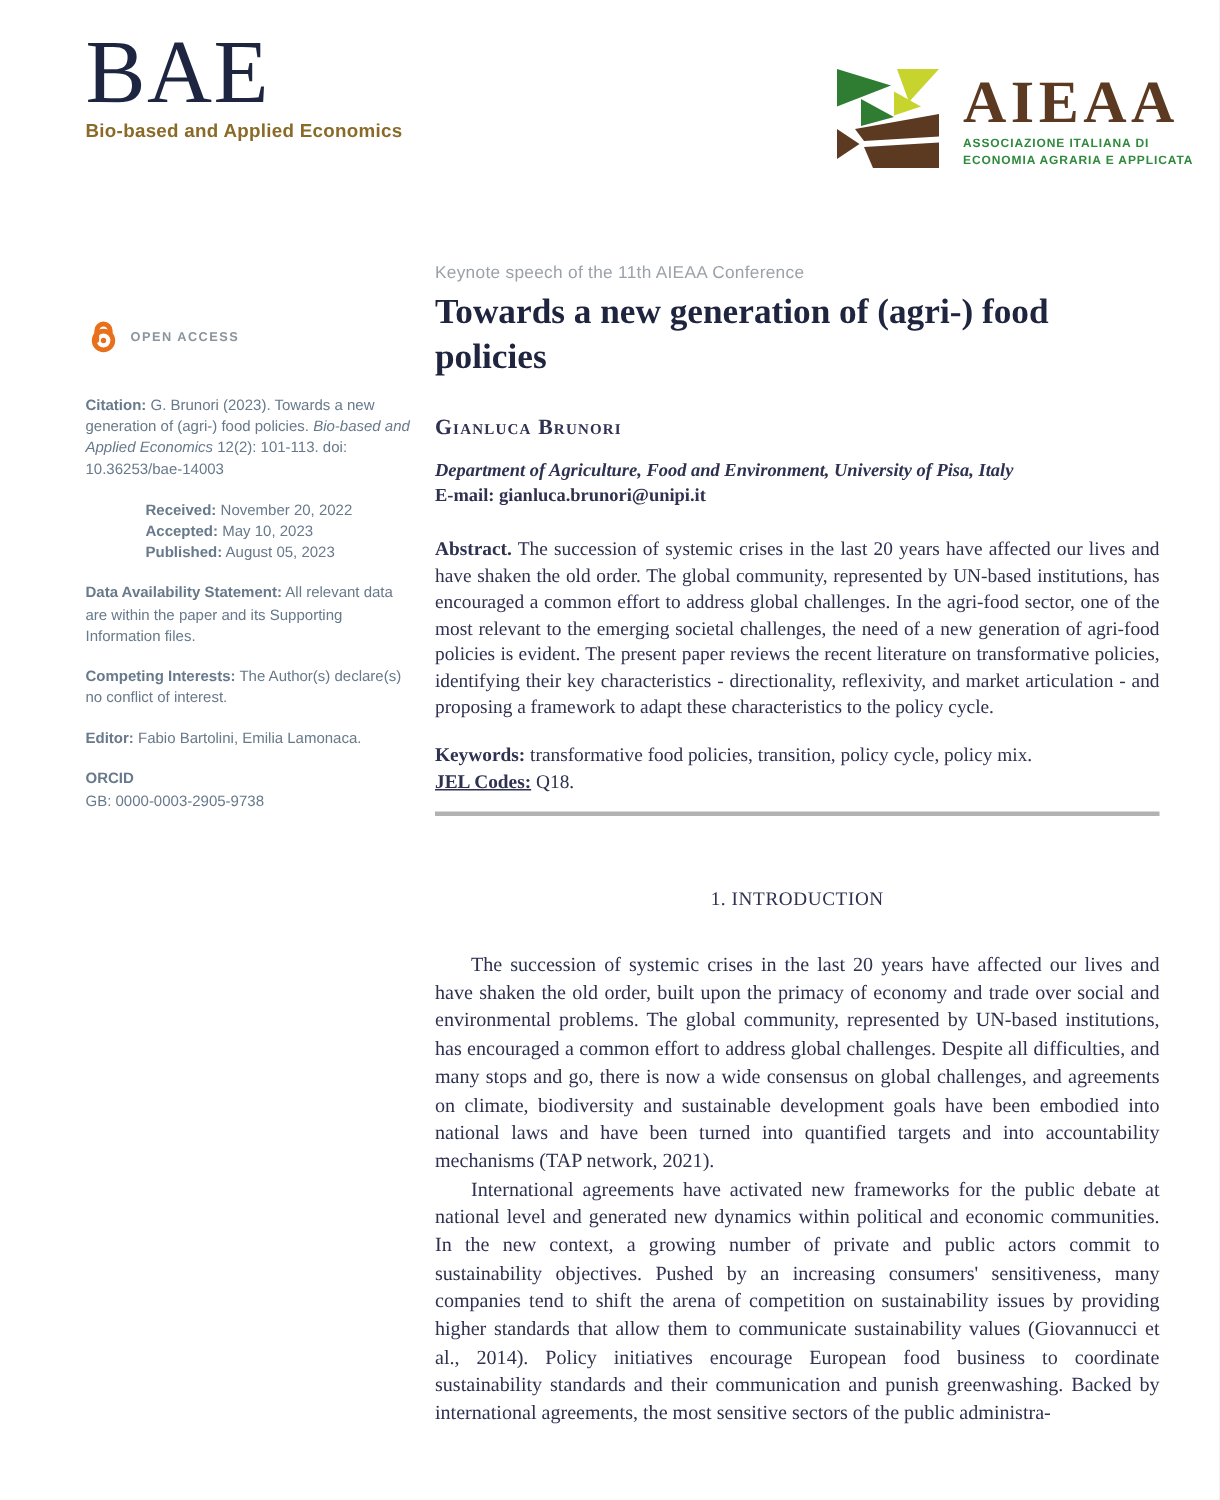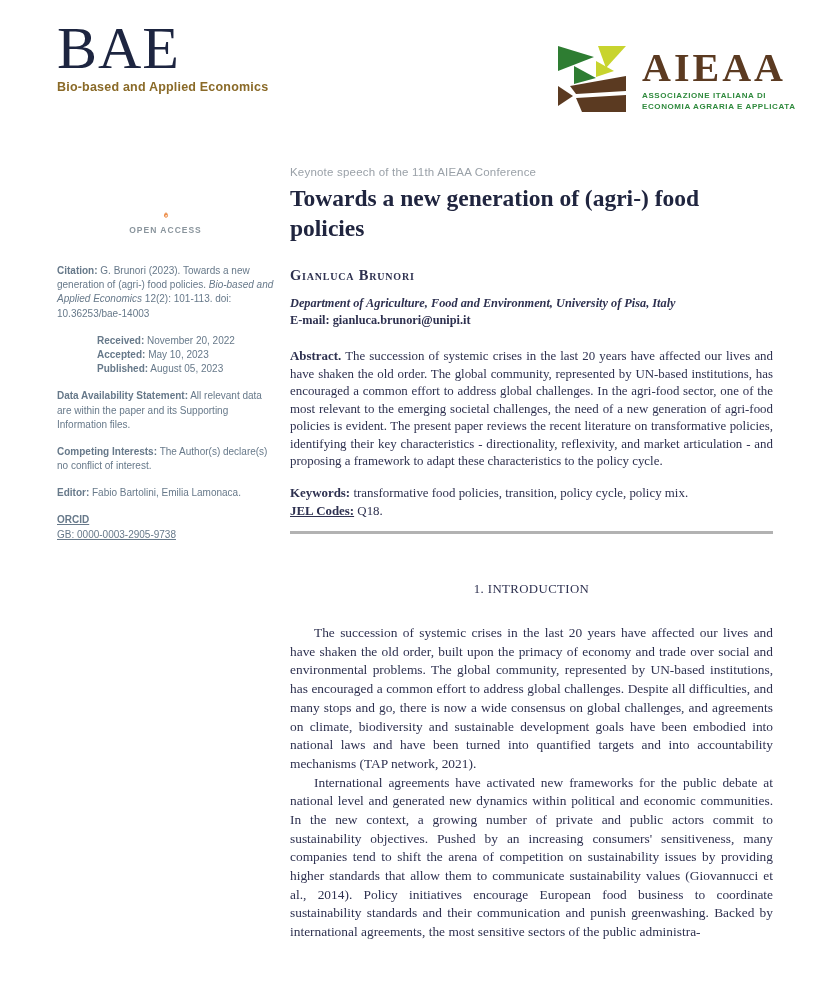--- a/index.html
+++ b/index.html
@@ -28,33 +28,33 @@
   .aieaa-sub{
     font-family:"Liberation Sans", sans-serif;font-weight:700;font-size:8px;
     color:#2f8a3d;letter-spacing:0.6px;line-height:1.35;margin-top:5px;
   }
   
   .sidebar{
     position:absolute;left:57px;top:212px;width:217px;
     font-family:"Liberation Sans", sans-serif;font-size:10px;line-height:1.42;
     color:#67798a;
   }
-  .oa-row{display:flex;align-items:center;gap:6px;height:24px;flex-direction:column;}
+  .oa-row{display:flex;align-items:center;gap:6px;height:24px;}
   .oa-icon{width:24px;height:24px;}
   .oa-label{font-size:8.5px;font-weight:700;letter-spacing:1px;color:#8a959d;}
   .side-block{margin:0 0 13px 0;text-align:left;}
   .side-block.first{margin-top:28px;}
   .lbl{font-weight:700;}
   .it{font-style:italic;}
   .dates p{margin:0;}
   .dates .lbl{font-weight:700;padding-left:40px;}
-  .orcid-block{margin-top:12px;text-decoration:underline;}
+  .orcid-block{margin-top:12px;}
   .orcid-block .lbl{display:block;}
   
-  .main{position:absolute;left:290px;top:166px;width:483px;}
+  .main{position:absolute;left:290px;top:176px;width:483px;}
   .kicker{
     font-family:"Liberation Sans", sans-serif;font-size:11.5px;color:#9aa1a8;
     margin:0;letter-spacing:0.2px;
   }
   .title{
     font-size:23.5px;font-weight:700;line-height:1.28;color:#20253f;
     margin:5px 0 0 0;
   }
   .author{
     margin:24px 0 0 0;font-variant:small-caps;font-weight:600;font-size:14.5px;

